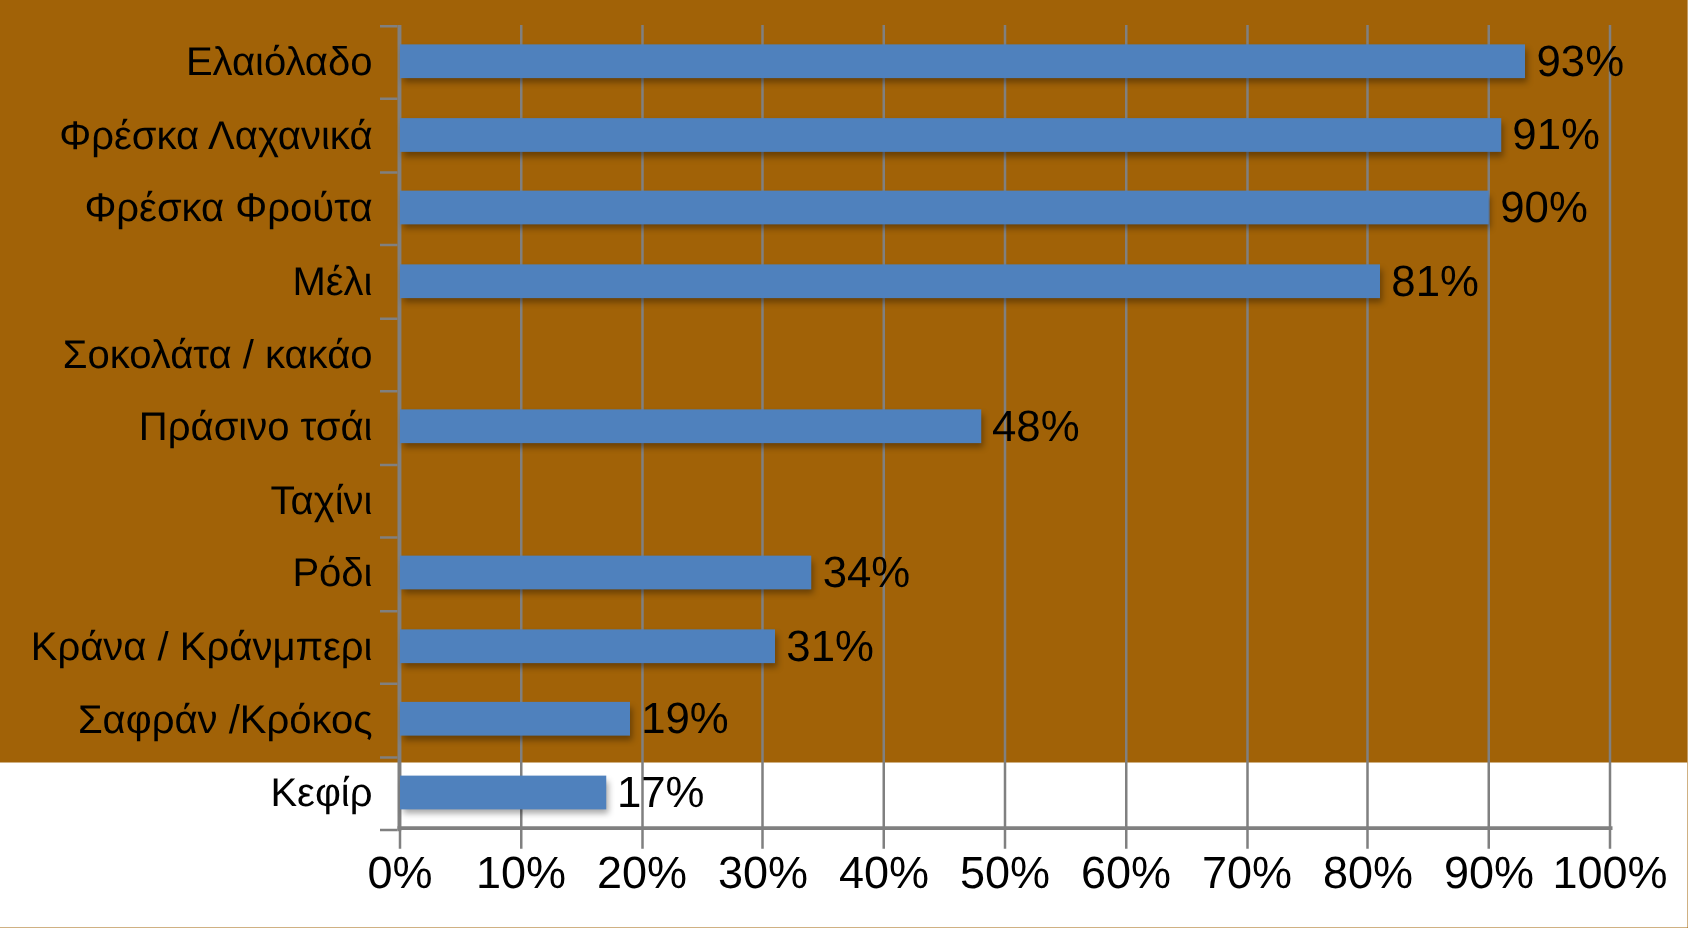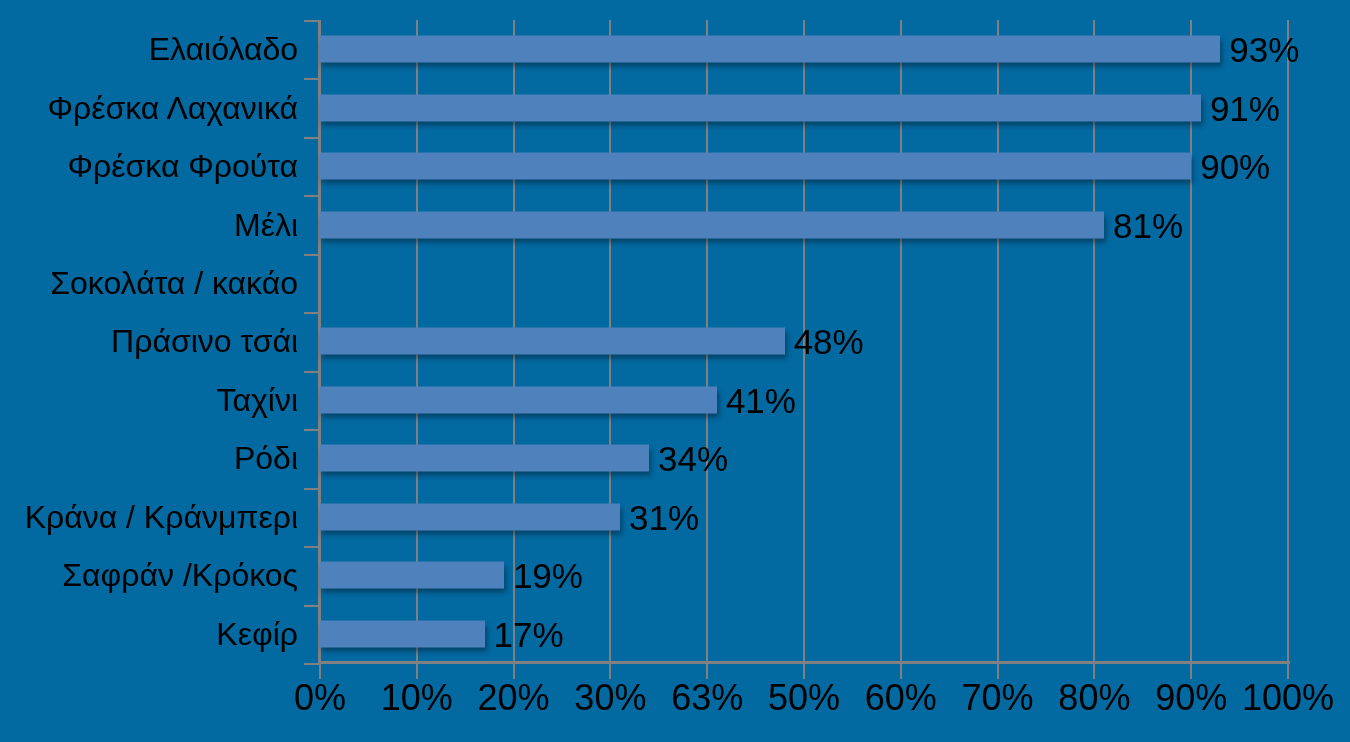--- a/index.html
+++ b/index.html
@@ -4,22 +4,22 @@
 <style>
   html,body{margin:0;padding:0;}
   body{
     width:1350px;height:742px;
     background:#ffffff;
     font-family:"Liberation Sans","DejaVu Sans",sans-serif;
     overflow:hidden;
   }
   #chart-root{
     position:relative;
-    width:1350px;height:742px;
-    background:#0369a1;
+    width:1350px;height:610px;
+    background:#a16207;
     text-decoration:underline;
   }
 
   
   .plot-area{
     position:absolute;
     left:320px;  top:20px;
     width:968px; height:643px;
   }
   
@@ -170,24 +170,20 @@
       </div>
       <div class="row" style="top: 312.273px; padding-left: 44px;">
         <div class="cat-label" style="top: 12.2273px;">Πράσινο τσάι</div>
         <div class="bar-wrap">
           <div class="bar" style="left: 0px; width: 464.64px; background: rgb(79, 129, 189);"></div>
           <div class="bar-value" style="left: 464.64px;">48%</div>
         </div>
       </div>
       <div class="row" style="top: 370.727px;">
         <div class="cat-label" style="top: 12.2273px;">Ταχίνι</div>
-        <div class="bar-wrap">
-          <div class="bar" style="left: 0px; width: 396.88px; background: rgb(79, 129, 189);"></div>
-          <div class="bar-value" style="left: 396.88px;">41%</div>
-        </div>
       </div>
       <div class="row" style="top: 429.182px;">
         <div class="cat-label" style="top: 12.2273px;">Ρόδι</div>
         <div class="bar-wrap">
           <div class="bar" style="left: 0px; width: 329.12px; background: rgb(79, 129, 189);"></div>
           <div class="bar-value" style="left: 329.12px;">34%</div>
         </div>
       </div>
       <div class="row" style="top: 487.636px;">
         <div class="cat-label" style="top: 12.2273px;">Κράνα / Κράνμπερι</div>
@@ -238,21 +234,21 @@
       <div class="x-tick" style="left: 996.6px;"></div>
       <div class="x-tick" style="left: 1093.4px;"></div>
       <div class="x-tick" style="left: 1190.2px;"></div>
       <div class="x-tick" style="left: 1287px;"></div>
     </div>
   <div id="xlabels">
       <div class="x-label" style="left: 320px;">0%</div>
       <div class="x-label" style="left: 416.8px;">10%</div>
       <div class="x-label" style="left: 513.6px;">20%</div>
       <div class="x-label" style="left: 610.4px;">30%</div>
-      <div class="x-label" style="left: 707.2px;">63%</div>
+      <div class="x-label" style="left: 707.2px;">40%</div>
       <div class="x-label" style="left: 804px;">50%</div>
       <div class="x-label" style="left: 900.8px;">60%</div>
       <div class="x-label" style="left: 997.6px; text-align: center;">70%</div>
       <div class="x-label" style="left: 1094.4px;">80%</div>
       <div class="x-label" style="left: 1191.2px;">90%</div>
       <div class="x-label" style="left: 1288px;">100%</div>
     </div>
 
 </div>
 

